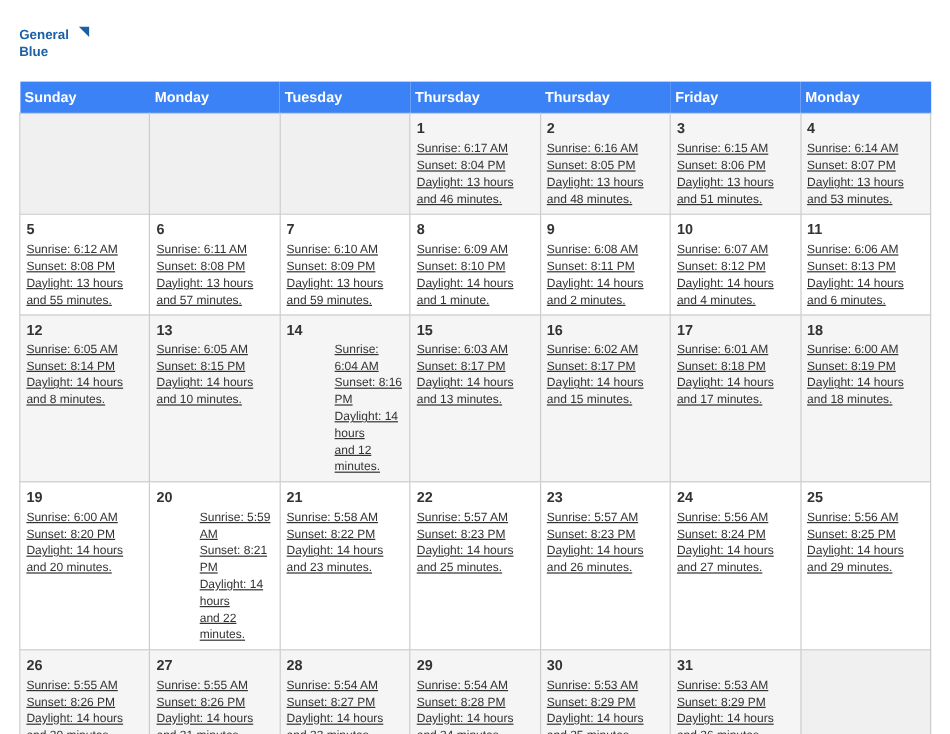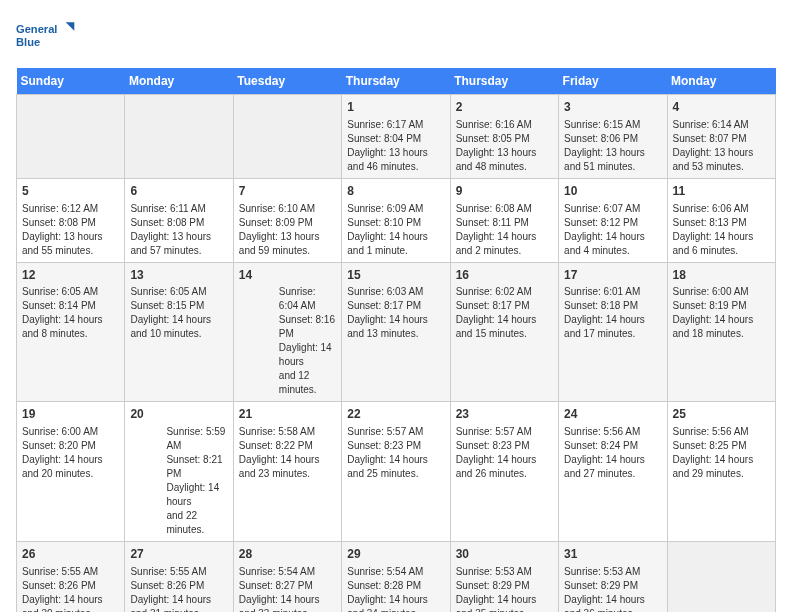--- a/index.html
+++ b/index.html
@@ -62,20 +62,21 @@
     }
     .day-number {
       font-weight: bold;
       font-size: 12px;
       display: block;
       margin-bottom: 2px;
     }
     .day-info {
       font-size: 10px;
       color: #333;
+      text-decoration: underline;
     }
     .empty-cell {
       background-color: #f0f0f0 !important;
     }
   </style>
 </head>
 <body>
 
 <div class="header-area">
   <div class="logo">

